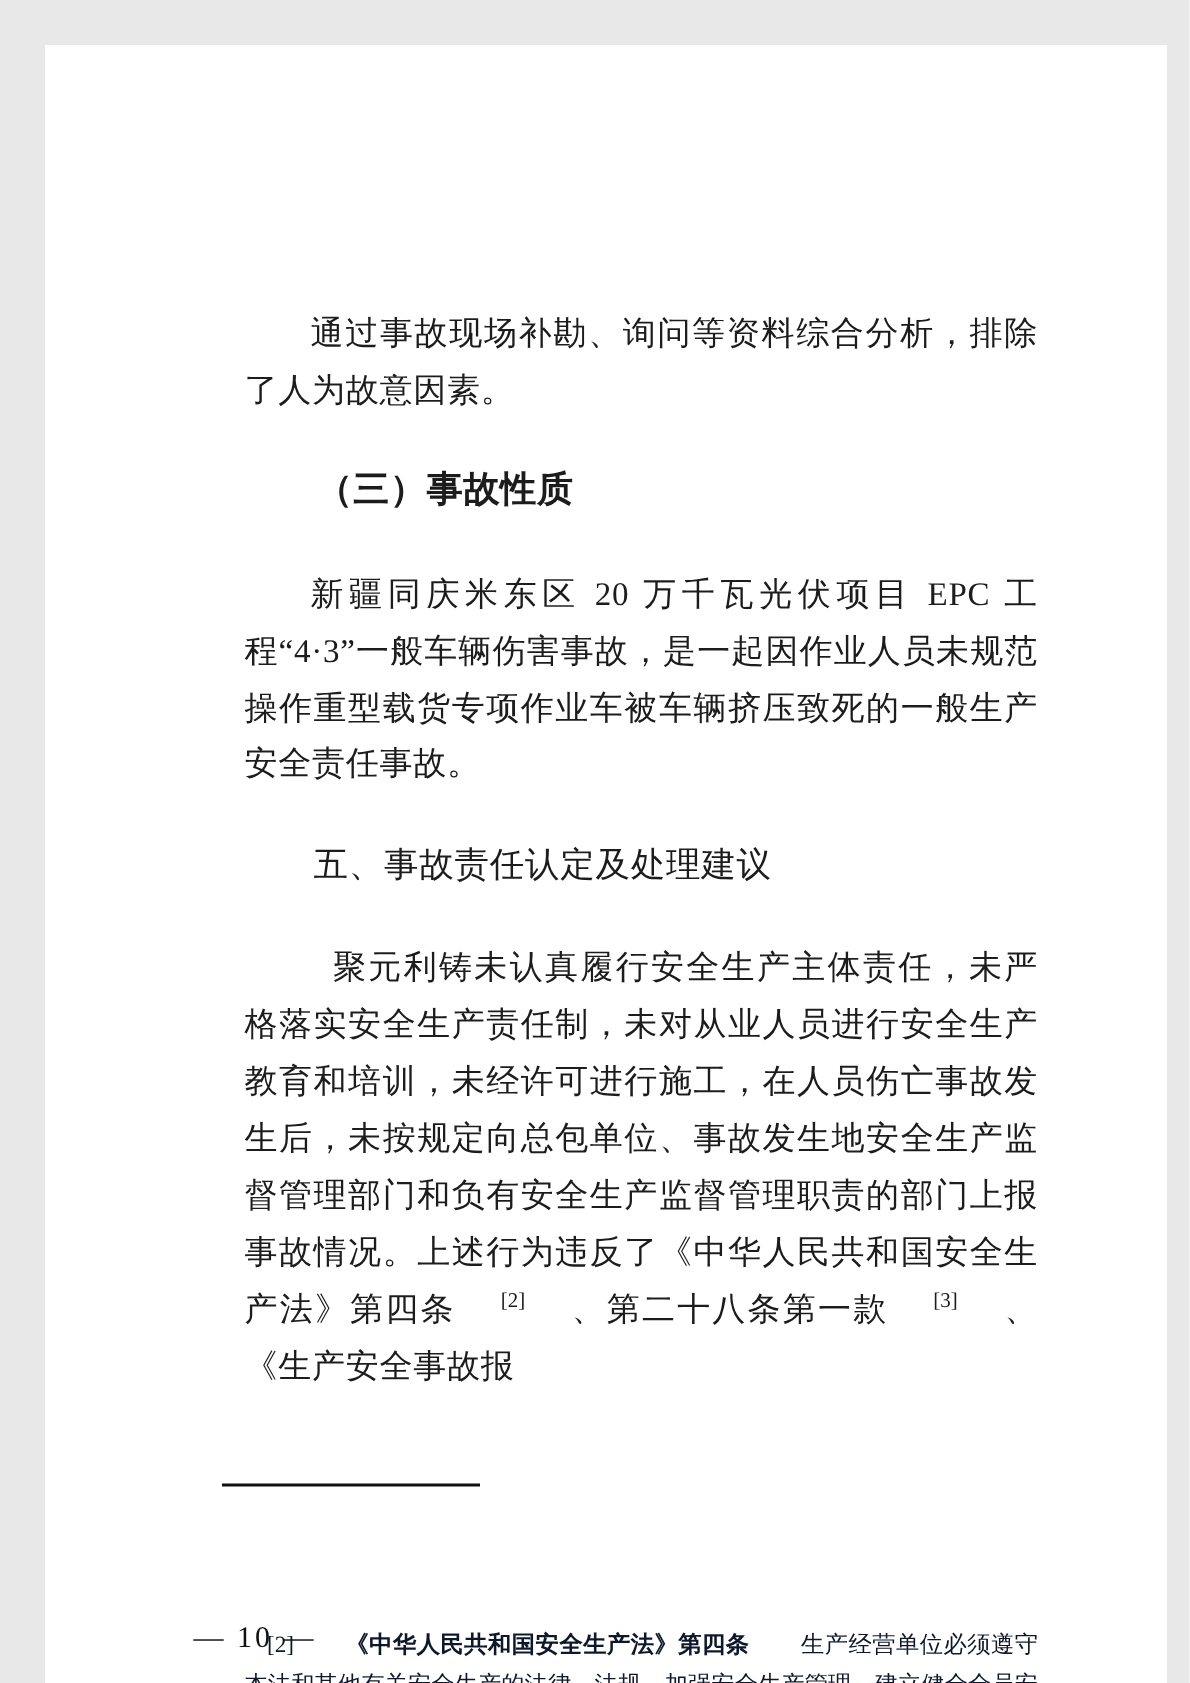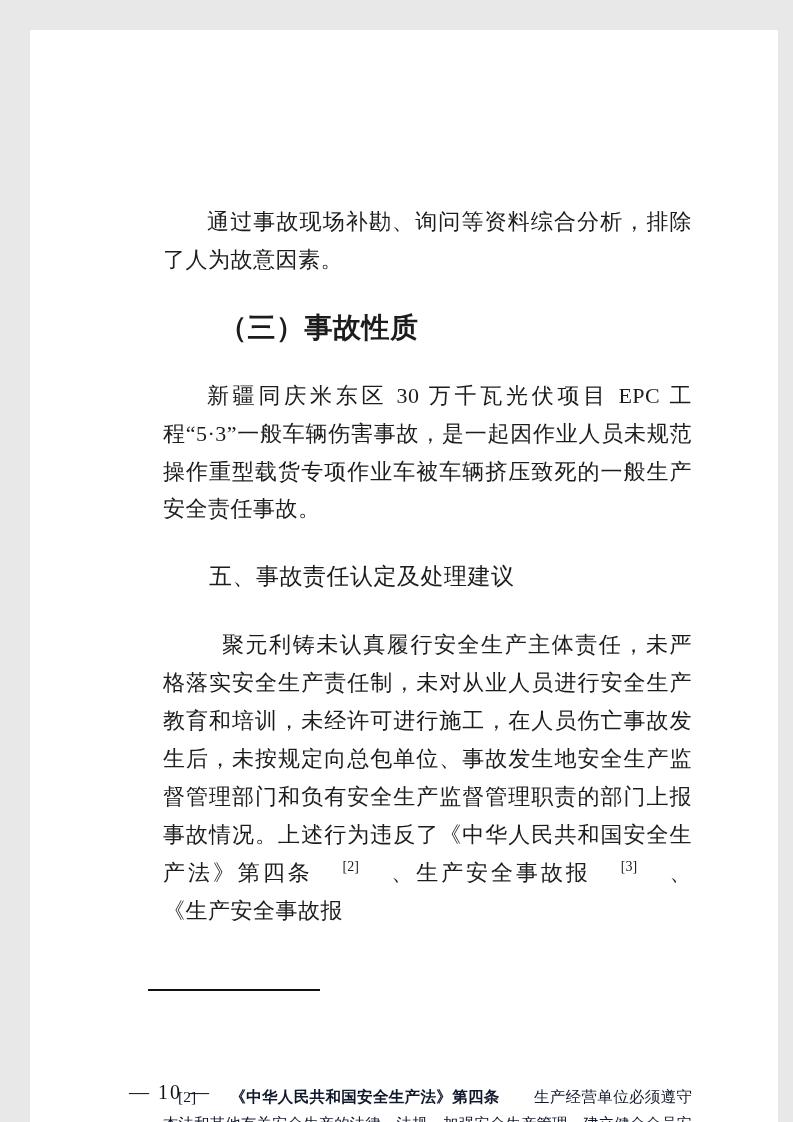--- a/index.html
+++ b/index.html
@@ -21,21 +21,21 @@
     width: 589px;
   }
   .body-para {
     font-size: 22px;
     line-height: 37.9px;
     text-align: justify;
     text-indent: 2em;
     letter-spacing: 0.5px;
   }
   .sub-heading {
-    font-size: 28px;
+    font-size: 24px;
     line-height: 37.9px;
     font-weight: bold;
     text-indent: 2em;
     letter-spacing: 0.5px;
   }
   .main-heading {
     font-size: 23px;
     line-height: 37.9px;
     font-weight: normal;
     text-indent: 2em;
@@ -81,28 +81,28 @@
 <body>
 
 <div class="page">
 
   <div class="content">
 
     <p class="body-para">通过事故现场补勘、询问等资料综合分析，排除了人为故意因素。</p>
 
     <h3 class="sub-heading">（三）事故性质</h3>
 
-    <p class="body-para">新疆同庆米东区 30 万千瓦光伏项目 EPC 工程“5·3”一般车辆伤害事故，是一起因作业人员未规范操作重型载货专项作业车被车辆挤压致死的一般生产安全责任事故。</p>
+    <p class="body-para">新疆同庆米东区 20 万千瓦光伏项目 EPC 工程“4·3”一般车辆伤害事故，是一起因作业人员未规范操作重型载货专项作业车被车辆挤压致死的一般生产安全责任事故。</p>
 
 
 
     <h2 class="main-heading">五、事故责任认定及处理建议</h2>
 
 
-    <p class="body-para"><span>聚元利铸未认真履行安全生产主体责任，未严格落实安全生产责任制，未对从业人员进行安全生产教育和培训，未经许可进行施工，在人员伤亡事故发生后，未按规定向总包单位、事故发生地安全生产监督管理部门和负有安全生产监督管理职责的部门上报事故情况。上述行为违反了《中华人民共和国安全生产法》第四条</span><sup class="fn-ref">[2]</sup><span>、生产安全事故报</span><sup class="fn-ref">[3]</sup><span>、《生产安全事故报</span></p>
+    <p class="body-para"><span>聚元利铸未认真履行安全生产主体责任，未严格落实安全生产责任制，未对从业人员进行安全生产教育和培训，未经许可进行施工，在人员伤亡事故发生后，未按规定向总包单位、事故发生地安全生产监督管理部门和负有安全生产监督管理职责的部门上报事故情况。上述行为违反了《中华人民共和国安全生产法》第四条</span><sup class="fn-ref">[2]</sup><span>、第二十八条第一款</span><sup class="fn-ref">[3]</sup><span>、《生产安全事故报</span></p>
 
   </div>
 
   <div class="footnote-area">
     <hr class="footnote-rule">
     <p class="footnote-text"><span>[2]</span>&nbsp;<span class="fn-citation">《中华人民共和国安全生产法》第四条</span>&nbsp;<span>生产经营单位必须遵守本法和其他有关安全生产的法律、法规，加强安全生产管理，建立健全全员安全生产责任制和安全生产规章制度，加大对安全生产资金、物资、技术、人员</span></p>
   </div>
 
   <div class="page-number">— 10 —</div>
 

